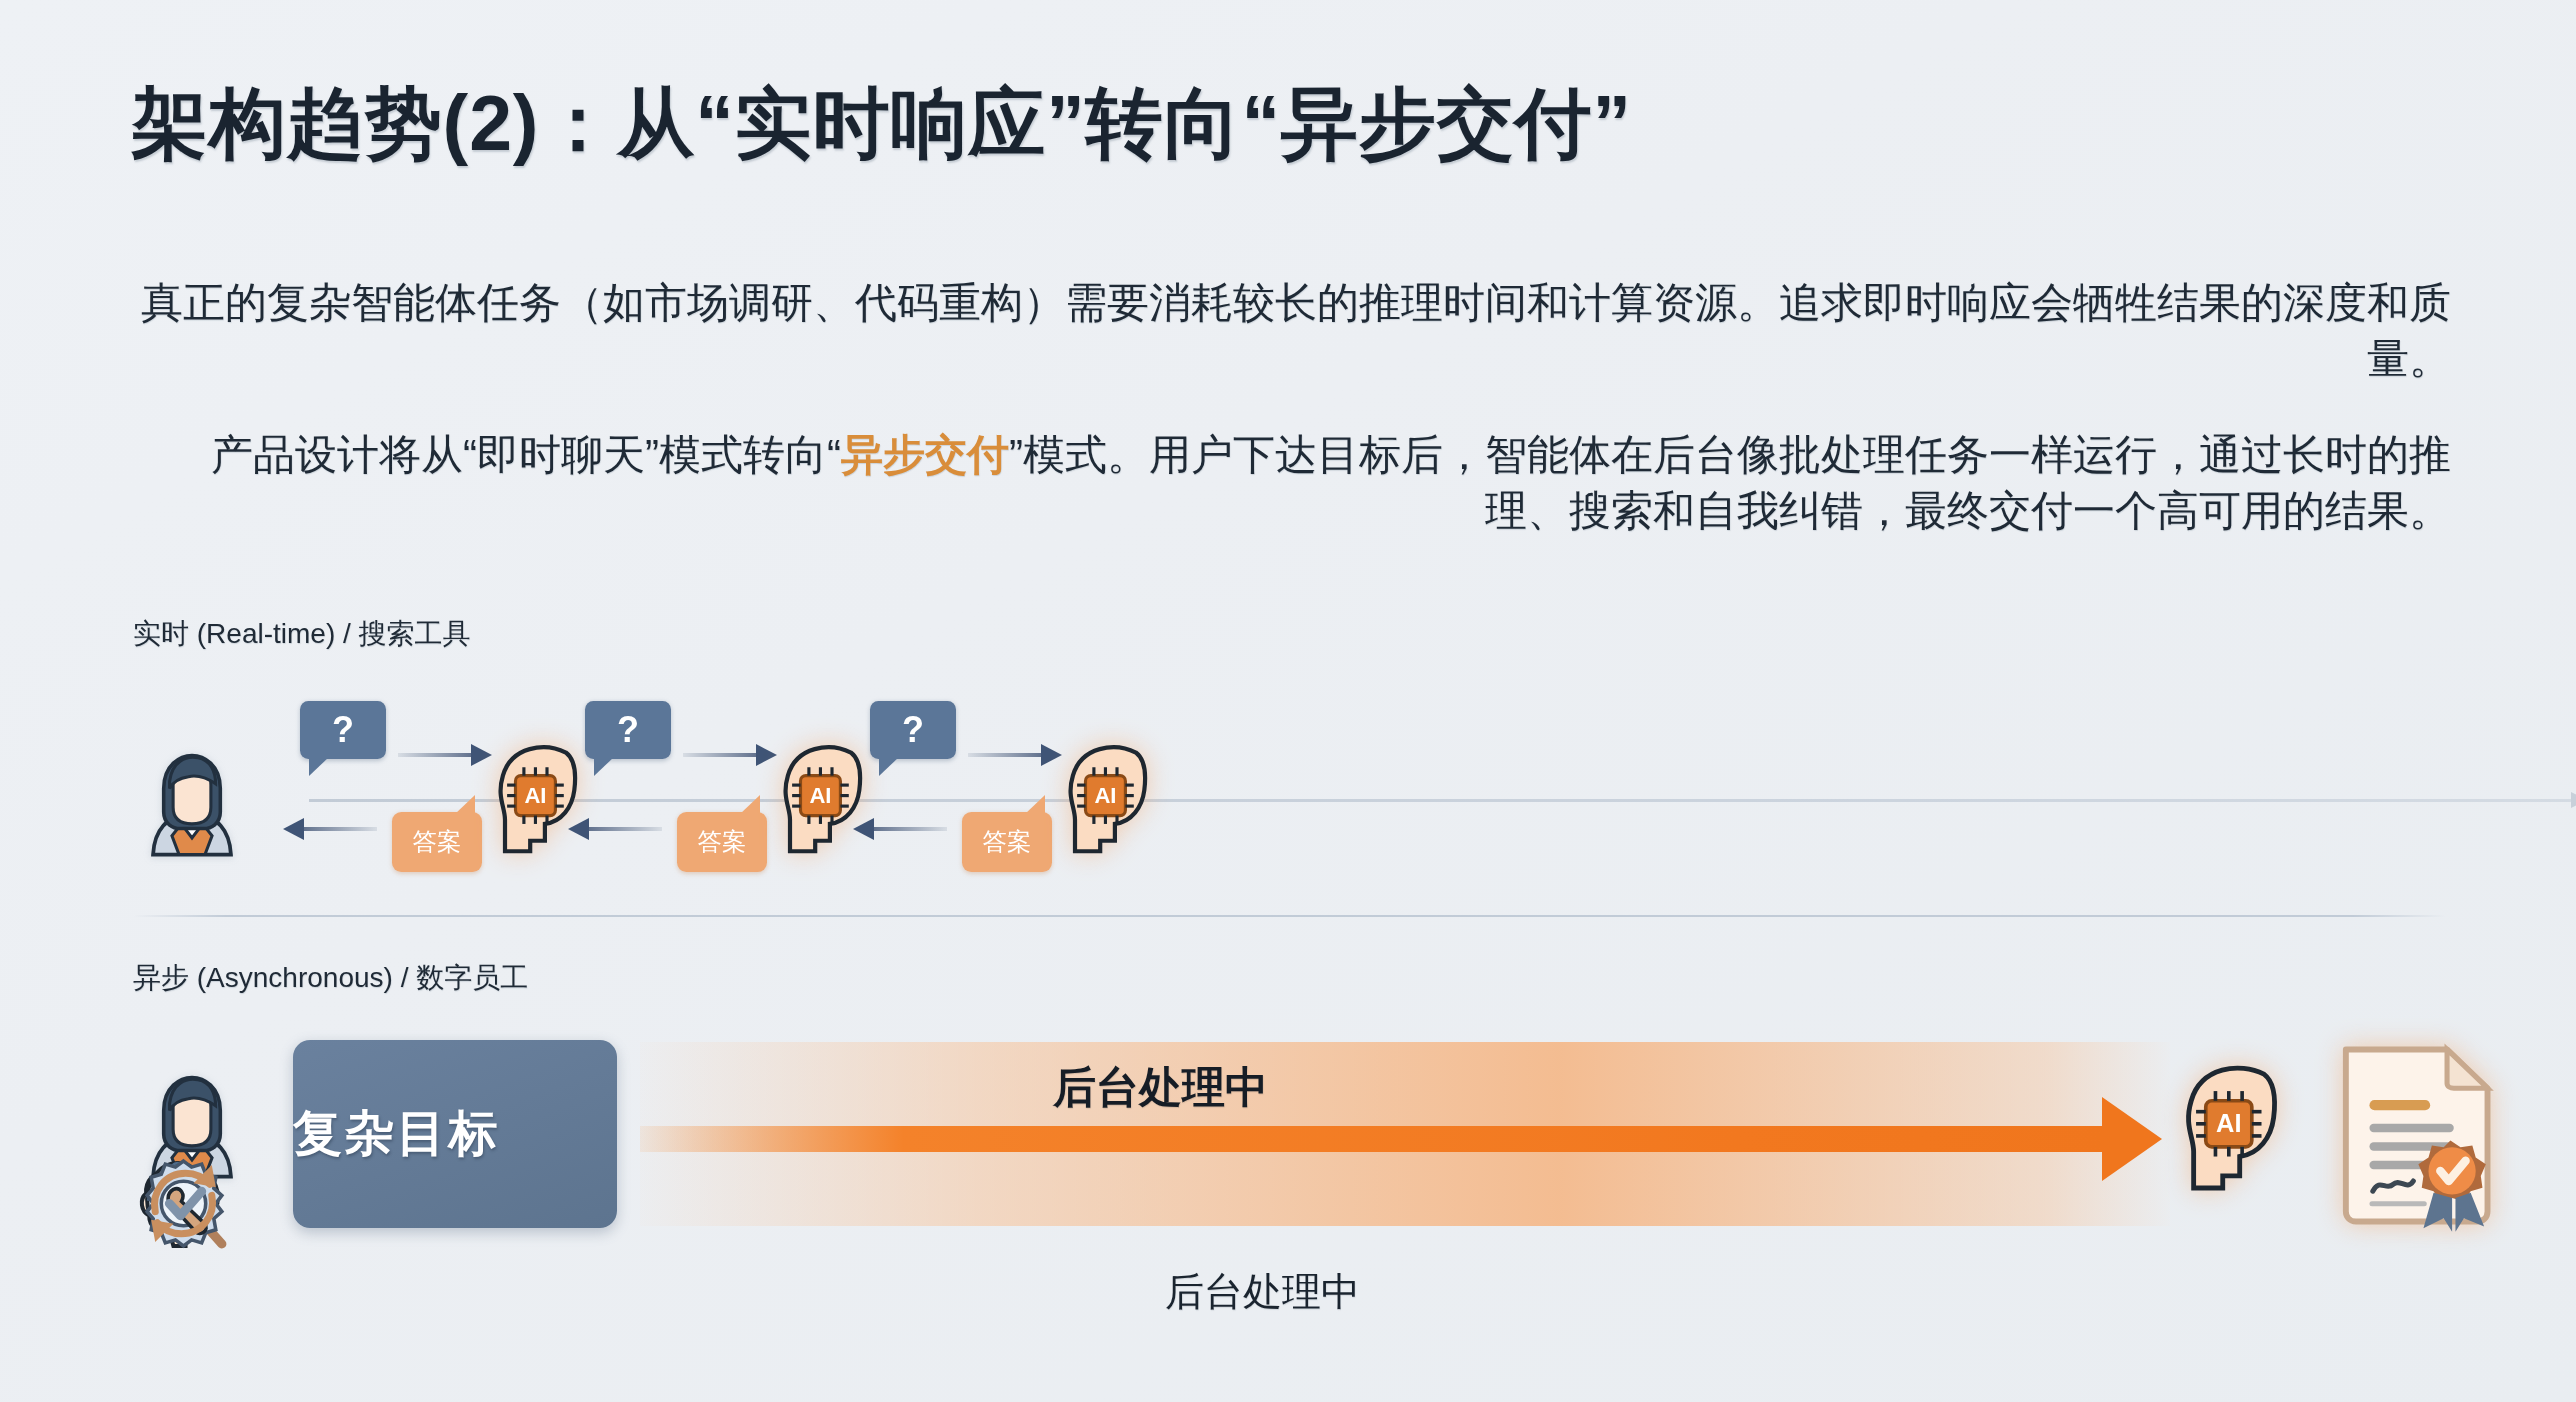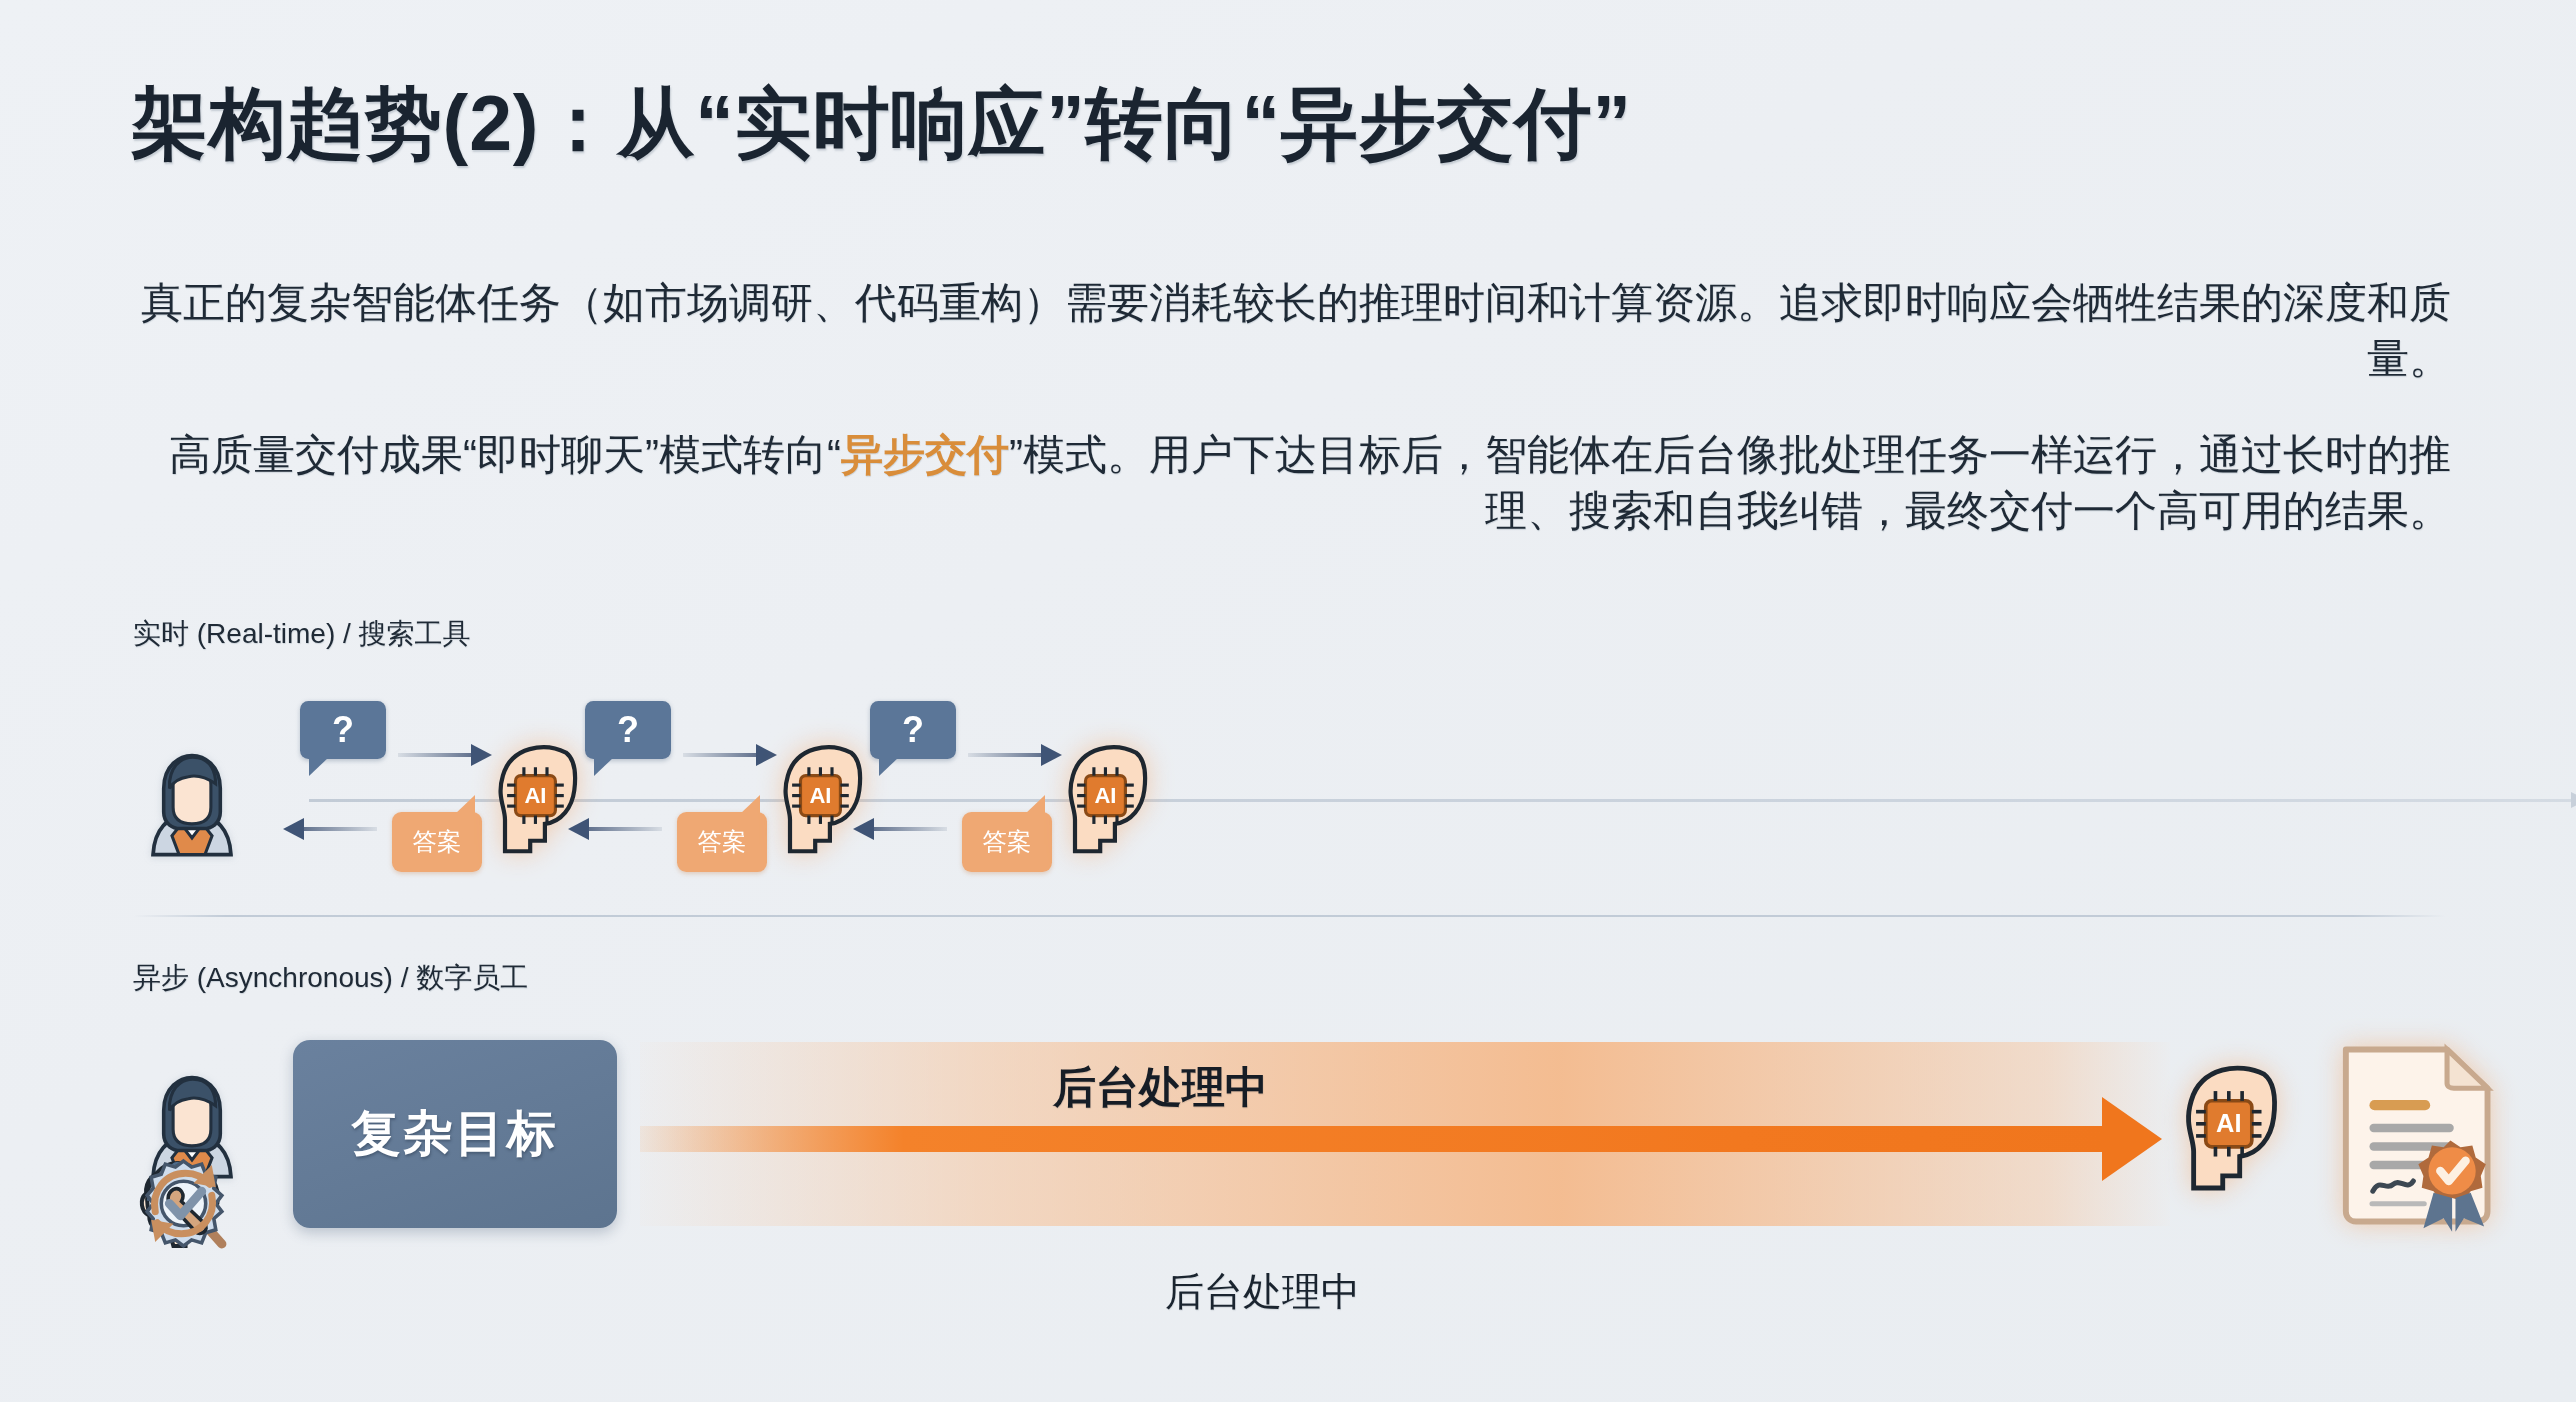--- a/index.html
+++ b/index.html
@@ -226,21 +226,20 @@
     position: absolute;
     left: 160px;
     top: 17px;
     width: 324px;
     height: 188px;
     background: linear-gradient(160deg, #6a819e 0%, #5d748f 100%);
     border-radius: 17px;
     box-shadow: 0 4.7px 13px rgba(90,110,135,0.33);
     display: flex;
     align-items: center;
-    justify-content: center;
   }
   .goal-box span {
     color: #ffffff;
     font-size: 49px;
     font-weight: bold;
     letter-spacing: 2.8px;
     text-shadow: 0.9px 1.9px 2.8px rgba(40,55,75,0.45);
   }
 
   .band {
@@ -300,21 +299,21 @@
 </style>
 </head>
 <body>
 
 <div class="slide">
 
   <div class="title">架构趋势(2)：从“实时响应”转向“异步交付”</div>
 
   <div class="para para1">真正的复杂智能体任务（如市场调研、代码重构）需要消耗较长的推理时间和计算资源。追求即时响应会牺牲结果的深度和质量。</div>
 
-  <div class="para para2"><span>高质量交付成果“即时聊天”模式转向“</span><span class="hl">异步交付</span><span>”模式。用户下达目标后，智能体在后台像批处理任务一样运行，通过长时的推理、搜索和自我纠错，最终交付一个高可用的结果。</span></div>
+  <div class="para para2"><span>产品设计将从“即时聊天”模式转向“</span><span class="hl">异步交付</span><span>”模式。用户下达目标后，智能体在后台像批处理任务一样运行，通过长时的推理、搜索和自我纠错，最终交付一个高可用的结果。</span></div>
 
   <div class="sec-label sec-label-1">实时 (Real-time) / 搜索工具</div>
 
   <div class="rt-row">
 
     <div class="rt-axis"></div>
 
     <svg class="avatar avatar-rt glow-soft" viewBox="0 0 100 100">
       <path d="M50 58 C28 58 18 72 17 92 L83 92 C82 72 72 58 50 58 Z" fill="#ccd6e2" stroke="#22303f" stroke-width="3.2"></path>
       <path d="M50 56 L41 68 L50 78 L59 68 Z" fill="#ffffff" stroke="#22303f" stroke-width="2.4"></path>

